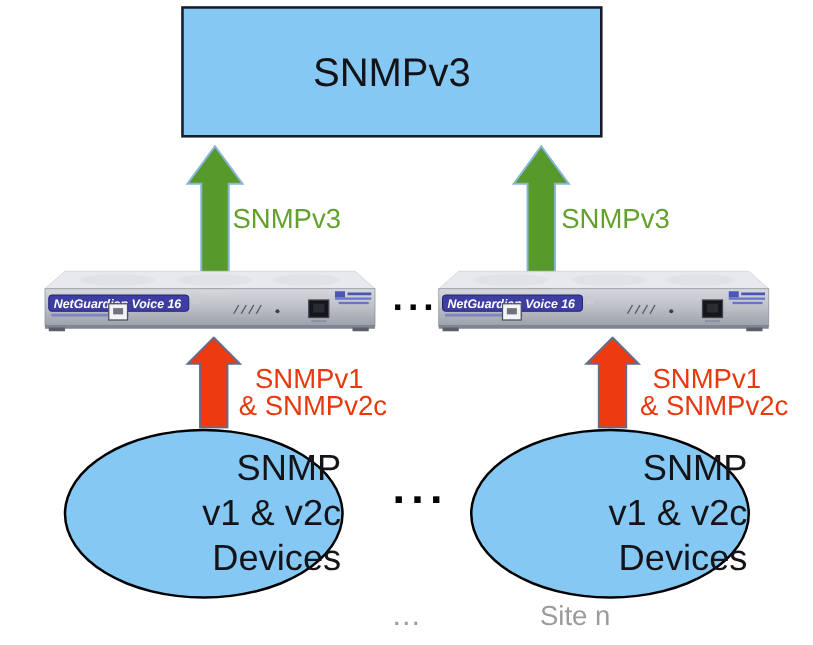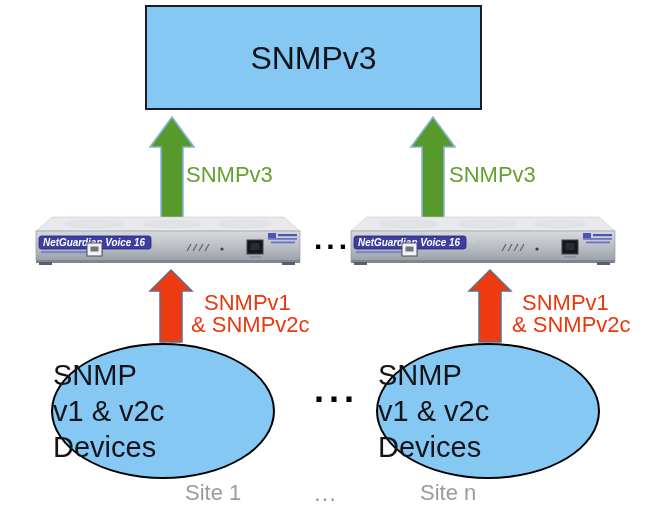--- a/index.html
+++ b/index.html
@@ -15,33 +15,33 @@
     font-size:32px; line-height:36px; color:#121217; text-align:center;
   }
 
   .glabel { color:var(--green-text,#63A12D); font-size:22px; line-height:24px; white-space:nowrap; }
   .rlabel { color:var(--red-text,#E8380D); font-size:22px; line-height:22px; white-space:nowrap; }
 
   .ellipse {
     width:224px; height:136px; top:343px;
     background:var(--node-fill,#85C8F4);
     border:2.5px solid #000; border-radius:50%; box-sizing:border-box;
-    display:flex; flex-direction:column; align-items:flex-start; justify-content:center;
+    display:flex; flex-direction:column; align-items:flex-end; justify-content:center;
     font-size:29px; line-height:36px; color:#131318; text-align:center;
   }
   .ellipse-left { left:51px; }
   .ellipse-right { left:376px; }
 
   .dots { font-weight:bold; color:#000; line-height:1; white-space:nowrap; }
   .dots-devices { left:314px; top:224px; font-size:30px; letter-spacing:4px; }
   .dots-groups  { left:314px; top:372px; font-size:36px; letter-spacing:5px; }
 
   .site { color:var(--site-text,#9B9B9B); font-size:22px; line-height:24px; white-space:nowrap; }
   .site-1 { left:185px; top:481px; }
-  .site-n { left:420px; top:481px; }
+  .site-n { left:432px; top:481px; }
   .site-dots { left:313px; top:481px; color:var(--site-text,#9B9B9B); font-size:24px; line-height:24px; }
 
   .arrow-svg, .device { display:block; }
   .device text { font-family:"Liberation Sans", sans-serif; }
 </style>
 </head>
 <body>
 
 <div class="canvas">
 
@@ -155,17 +155,16 @@
     <div>Devices</div>
   </div>
   <div class="abs ellipse ellipse-right">
     <div>SNMP</div>
     <div>v1 &amp; v2c</div>
     <div>Devices</div>
   </div>
 
   <div class="abs dots dots-groups">...</div>
 
-  <div class="abs site site-1">Site 1</div>
   <div class="abs site-dots">…</div>
   <div class="abs site site-n">Site n</div>
 
 </div>
 
 </body></html>

